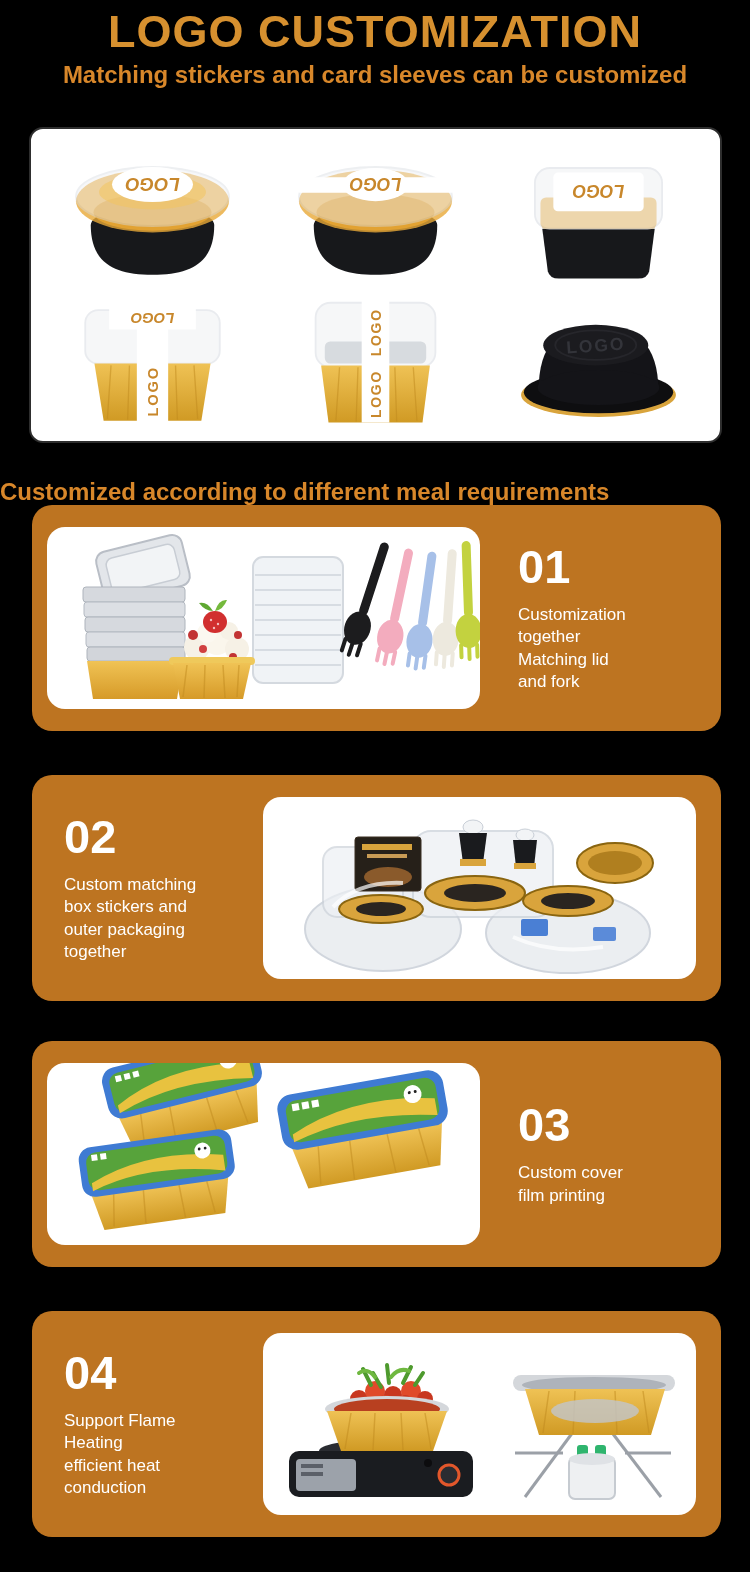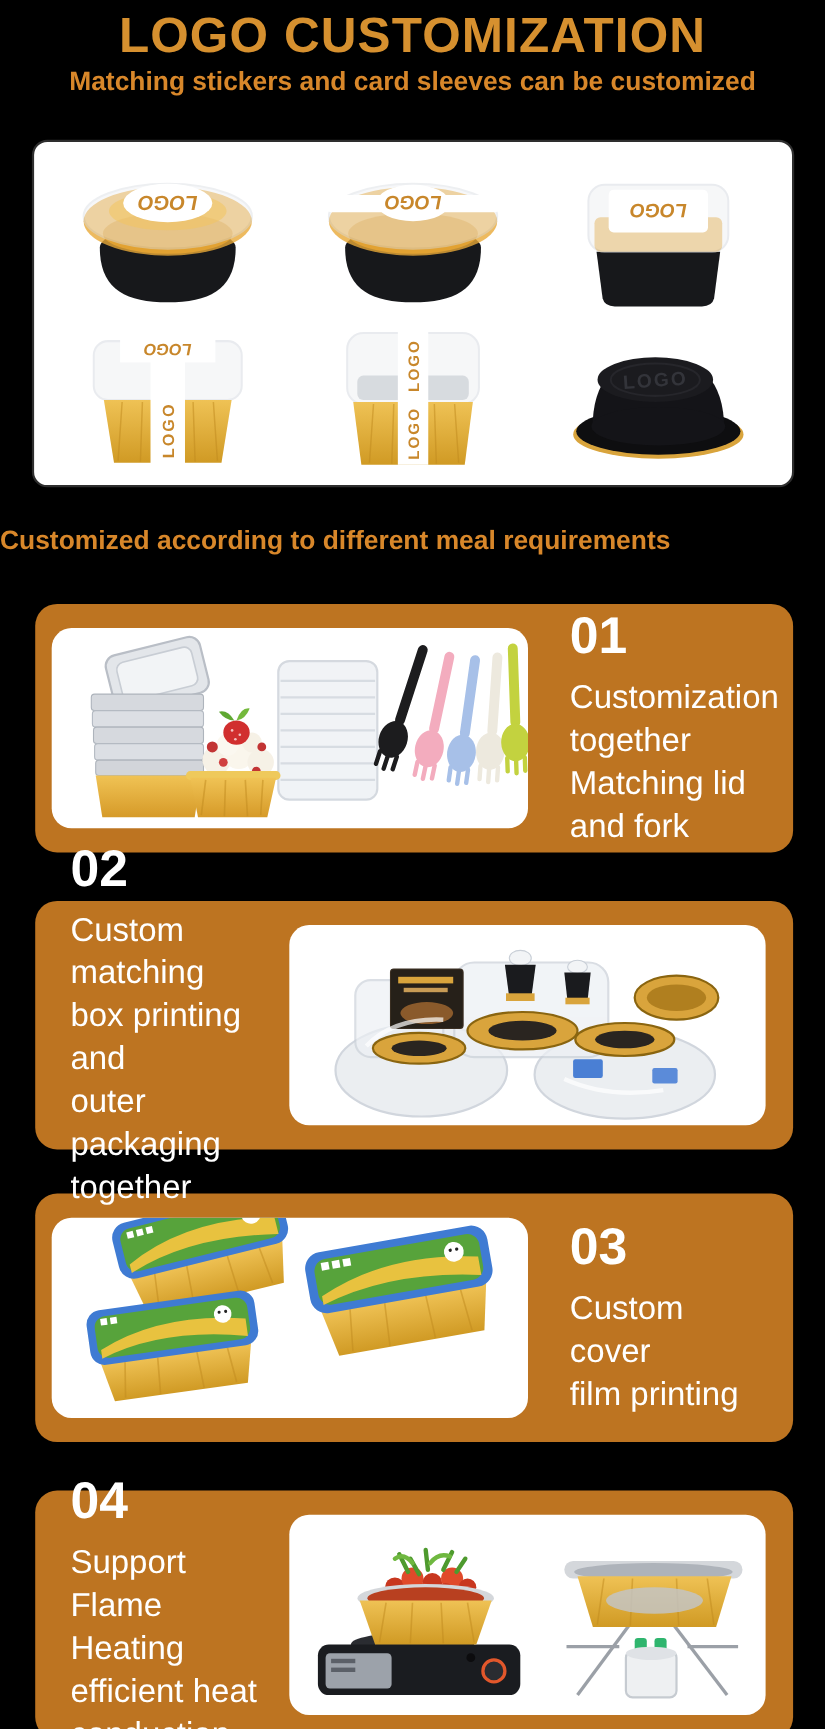--- a/index.html
+++ b/index.html
@@ -26,33 +26,33 @@
   .cell svg{width:100%;height:96%;}
   .section-heading{
     margin:36px 0 0;
     font-size:24px;font-weight:700;color:#D8872A;line-height:1.1;
   }
   .card{
     margin:0 29px 40px 32px;height:226px;box-sizing:border-box;
     border-radius:20px;background:#BD7421;
     display:flex;align-items:center;
   }
-  .card.first{margin-top:44px;}
+  .card.first{}
   .card.img-left{padding:0 18px 0 15px;}
   .card.img-right{padding:0 25px 0 30px;margin-top:44px;}
   .panel{
     background:#fff;border-radius:18px;width:433px;height:182px;
     flex:0 0 auto;overflow:hidden;display:flex;align-items:center;justify-content:center;
   }
   .panel svg{width:100%;height:100%;}
   .ftext{flex:1;color:#FFFFFF;}
   .img-left .ftext{padding:0 2px 0 38px;}
   .img-right .ftext{padding:0 14px 0 2px;}
   .num{font-size:47px;font-weight:700;margin-bottom:14px;line-height:1;}
-  .desc{font-size:30px;line-height:1.3;white-space:pre-line;font-weight:400;}
+  .desc{font-size:17px;line-height:1.3;white-space:pre-line;font-weight:400;}
 </style>
 </head>
 <body>
 
 <div class="page">
 
   <h1 class="title">LOGO CUSTOMIZATION</h1>
   <p class="subtitle">Matching stickers and card sleeves can be customized</p>
 
   <div class="showcase">
@@ -226,21 +226,21 @@
 together
 Matching lid
 and fork</div>
     </div>
   </section>
 
   <section class="card img-right">
     <div class="ftext">
       <div class="num">02</div>
       <div class="desc">Custom matching
-box printing and
+box stickers and
 outer packaging
 together</div>
     </div>
     <div class="panel">
       <svg viewBox="0 0 433 182">
 
         <ellipse cx="120" cy="132" rx="78" ry="42" fill="#E8EBEF" opacity="0.85" stroke="#C9CFD8" stroke-width="2"></ellipse>
         <ellipse cx="305" cy="136" rx="82" ry="40" fill="#E8EBEF" opacity="0.85" stroke="#C9CFD8" stroke-width="2"></ellipse>
         <rect x="150" y="34" width="140" height="86" rx="18" fill="#EDF0F4" opacity="0.75" stroke="#CCD2DA" stroke-width="2"></rect>
         <rect x="60" y="50" width="80" height="70" rx="14" fill="#EDF0F4" opacity="0.7" stroke="#CCD2DA" stroke-width="2"></rect>

